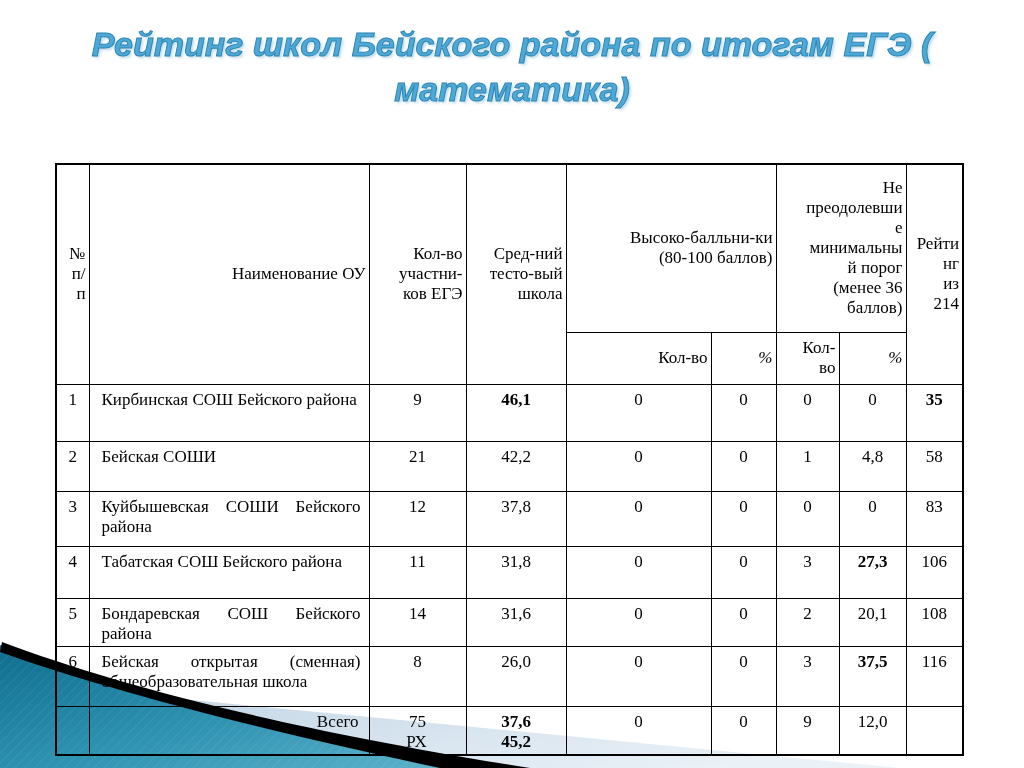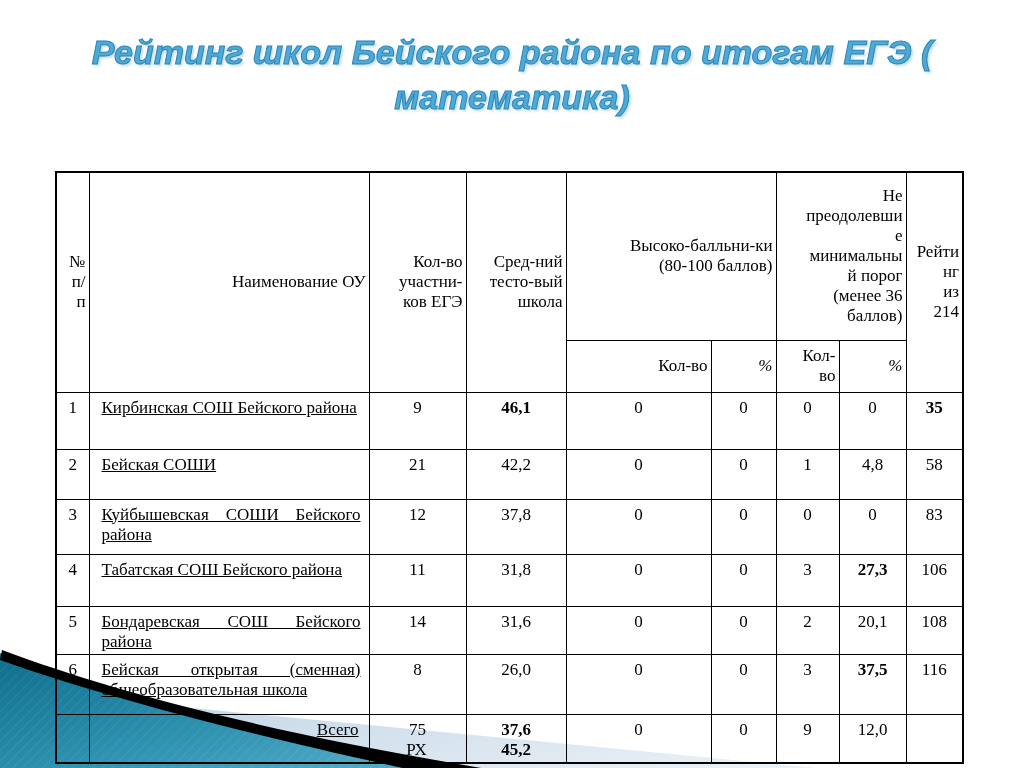--- a/index.html
+++ b/index.html
@@ -6,21 +6,21 @@
   html, body { width: 1024px; height: 768px; overflow: hidden; background: #ffffff; }
   .slide {
     position: relative; width: 1024px; height: 768px; background: #ffffff;
     font-family: "Liberation Serif", serif;
   }
   
   .deco { position: absolute; left: 0; top: 0; width: 1024px; height: 768px; z-index: 0; }
   .content { position: relative; z-index: 1; }
 
   .title {
-    padding-top: 22px; width: 880px; margin: 8px auto;
+    padding-top: 22px; width: 880px; margin: 0 auto;
     text-align: center; white-space: pre-line;
     font-family: "Liberation Sans", sans-serif;
     font-style: italic; font-weight: bold;
     font-size: 34px; line-height: 1.32;
     color: #4fa9d6;
     -webkit-text-stroke: 1px #2d85b5;
     text-shadow: 2px 2px 3px rgba(130,185,215,0.55);
   }
 
   table.ratings {
@@ -30,21 +30,21 @@
     border: 2.5px solid #000;
   }
   .ratings th, .ratings td {
     border: 1.6px solid #000; background: transparent;
     font-weight: normal; overflow: hidden;
   }
   .ratings thead th { text-align: right; vertical-align: middle; padding: 2px 3px; }
   .ratings td { vertical-align: top; padding: 5px 4px 2px 4px; text-align: center; }
   .pre { white-space: pre-line; }
   .pct { font-style: italic; }
-  .name-cell { text-align: justify !important; padding: 5px 8px 2px 12px !important; text-decoration: underline; }
+  .name-cell { text-align: justify !important; padding: 5px 8px 2px 12px !important; }
   .bold { font-weight: bold !important; }
   .total-label { text-align: right !important; padding-right: 10px !important; }
   .line-r { text-align: center; padding-right: 2px; }
   tr.h1 { height: 168px; } tr.h2 { height: 52px; }
   tr.r1 { height: 57px; } tr.r2 { height: 50px; } tr.r3 { height: 55px; }
   tr.r4 { height: 52px; } tr.r5 { height: 48px; } tr.r6 { height: 60px; }
   tr.rt { height: 40px; }
 </style>
 </head>
 <body>

